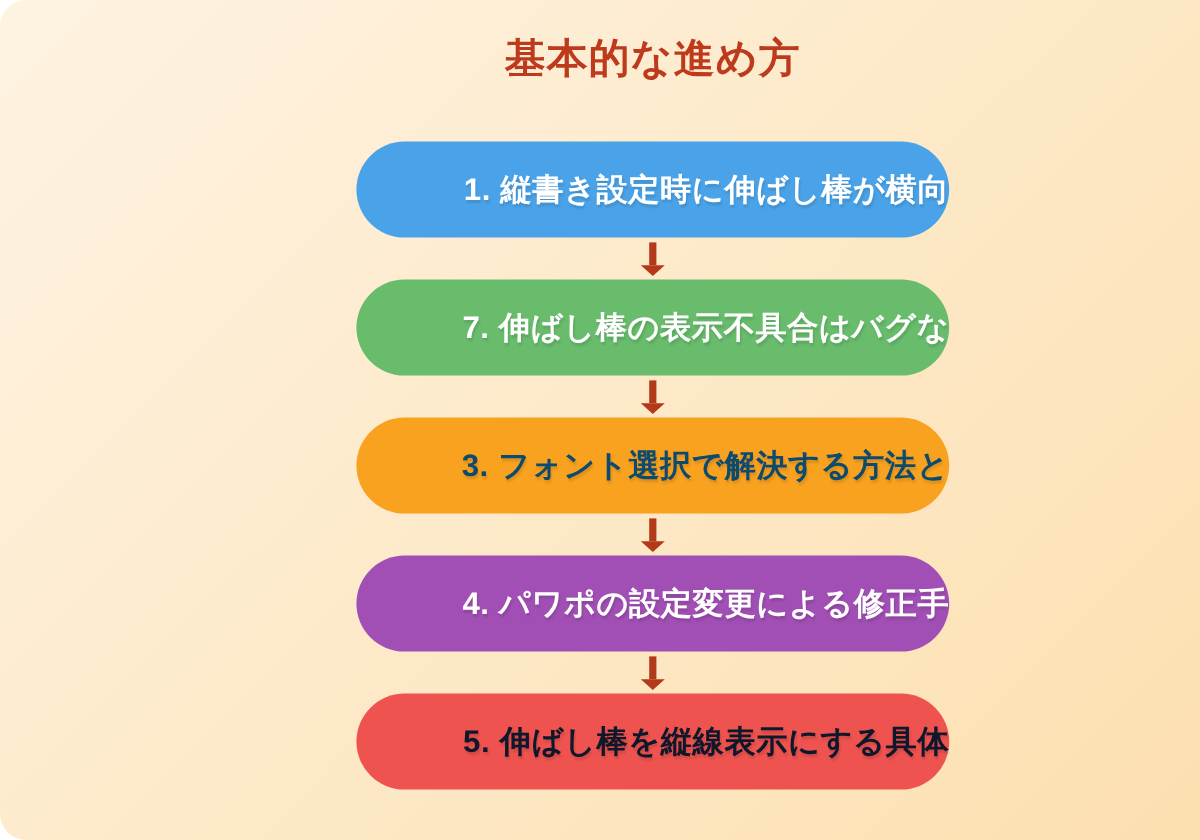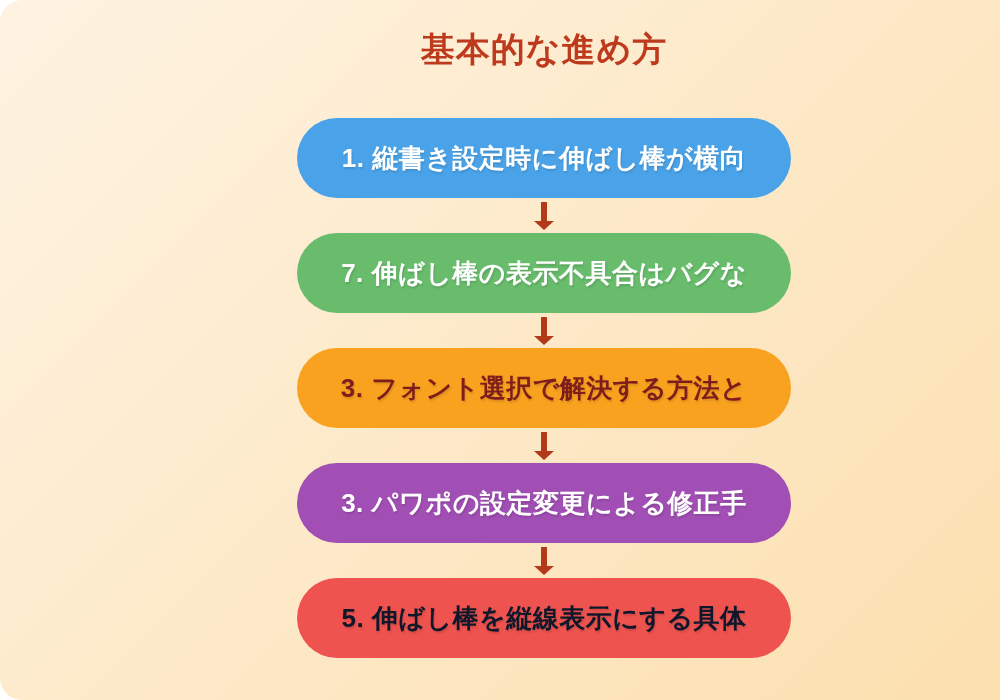--- a/index.html
+++ b/index.html
@@ -31,21 +31,21 @@
     display: flex;
     flex-direction: column;
     align-items: center;
   }
   .step-box {
     width: 494px;
     height: 80px;
     border-radius: 40px;
     display: flex;
     align-items: center;
-    justify-content: center;
+    justify-content: flex-end;
   }
   .step-label {
     color: #ffffff;
     font-size: 26px;
     font-weight: bold;
     letter-spacing: 0.5px;
     text-shadow: 1px 2px 2px rgba(0,0,0,0.12);
     white-space: nowrap;
   }
   .arrow-wrap {
@@ -84,29 +84,29 @@
 
   <div class="step-box" style="background: rgb(104, 188, 108);">
     <span class="step-label" style="color: rgb(255, 255, 255);">7. 伸ばし棒の表示不具合はバグな</span>
   </div>
   <div class="arrow-wrap">
     <div class="arrow-stem"></div>
     <div class="arrow-head"></div>
   </div>
 
   <div class="step-box" style="background: rgb(249, 162, 31);">
-    <span class="step-label" style="color: #7f1d1d;">3. フォント選択で解決する方法と</span>
+    <span class="step-label" style="color: #0c4a6e;">3. フォント選択で解決する方法と</span>
   </div>
   <div class="arrow-wrap">
     <div class="arrow-stem"></div>
     <div class="arrow-head"></div>
   </div>
 
   <div class="step-box" style="background: rgb(161, 79, 180);">
-    <span class="step-label" style="color: rgb(255, 255, 255);">3. パワポの設定変更による修正手</span>
+    <span class="step-label" style="color: rgb(255, 255, 255);">4. パワポの設定変更による修正手</span>
   </div>
   <div class="arrow-wrap">
     <div class="arrow-stem"></div>
     <div class="arrow-head"></div>
   </div>
 
   <div class="step-box" style="background: rgb(238, 83, 79);">
     <span class="step-label" style="color: #0f172a;">5. 伸ばし棒を縦線表示にする具体</span>
   </div>
 

